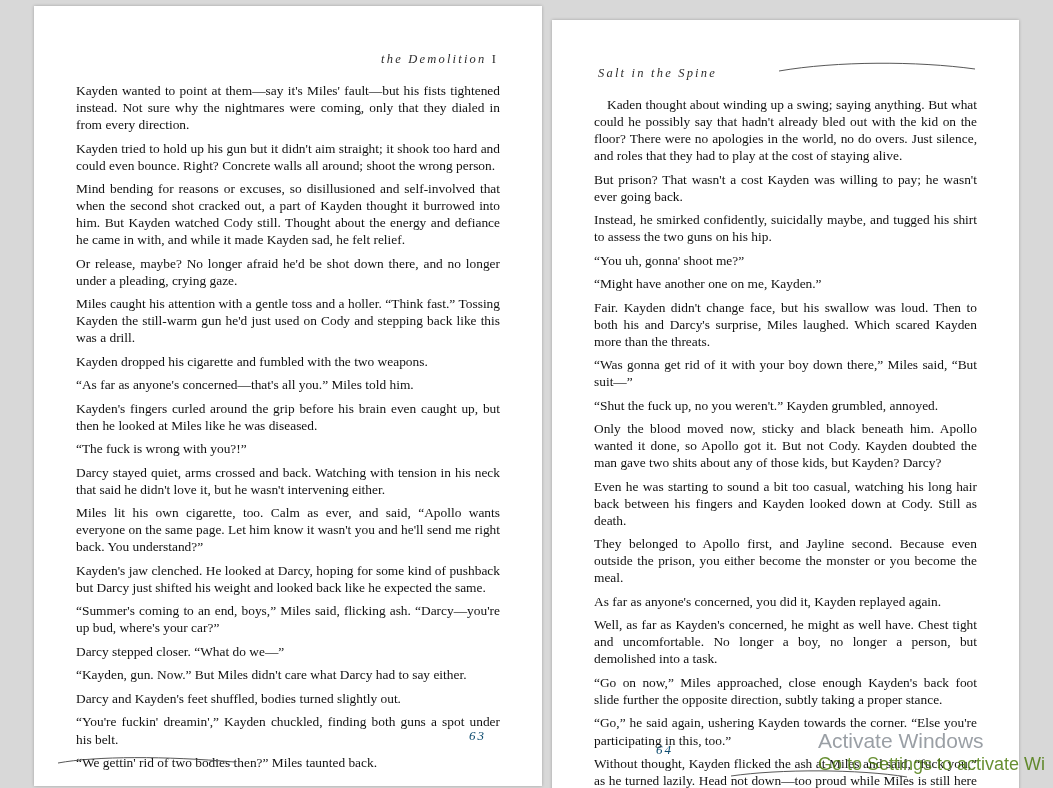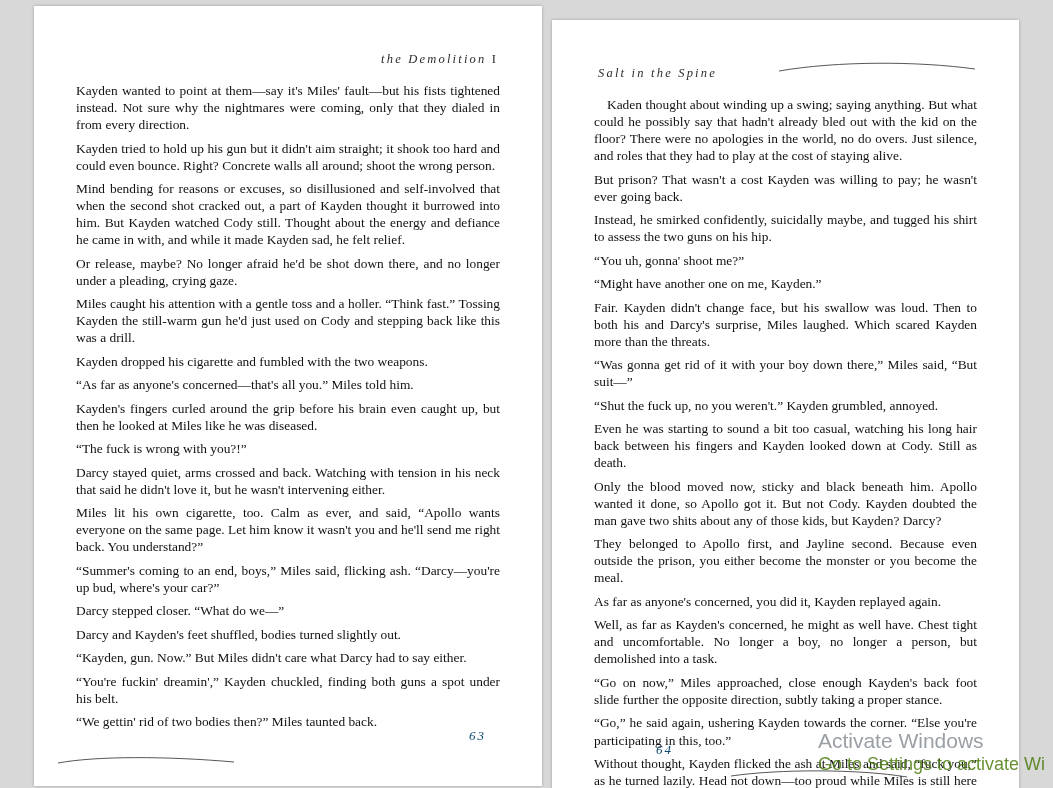--- a/index.html
+++ b/index.html
@@ -132,24 +132,25 @@
       <p> Kayden tried to hold up his gun but it didn't aim straight; it shook too hard and could even bounce. Right? Concrete walls all around; shoot the wrong person.</p>
       <p>Mind bending for reasons or excuses, so disillusioned and self-involved that when the second shot cracked out, a part of Kayden thought it burrowed into him. But Kayden watched Cody still. Thought about the energy and defiance he came in with, and while it made Kayden sad, he felt relief.</p>
       <p>Or release, maybe? No longer afraid he'd be shot down there, and no longer under a pleading, crying gaze.</p>
       <p>Miles caught his attention with a gentle toss and a holler. “Think fast.” Tossing Kayden the still-warm gun he'd just used on Cody and stepping back like this was a drill.</p>
       <p>Kayden dropped his cigarette and fumbled with the two weapons.</p>
       <p>“As far as anyone's concerned—that's all you.” Miles told him.</p>
       <p>Kayden's fingers curled around the grip before his brain even caught up, but then he looked at Miles like he was diseased.</p>
       <p>“The fuck is wrong with you?!”</p>
       <p>Darcy stayed quiet, arms crossed and back. Watching with tension in his neck that said he didn't love it, but he wasn't intervening either.</p>
       <p>Miles lit his own cigarette, too. Calm as ever, and said, “Apollo wants everyone on the same page. Let him know it wasn't you and he'll send me right back. You understand?”</p>
+      <p>Kayden's jaw clenched. He looked at Darcy, hoping for some kind of pushback but Darcy just shifted his weight and looked back like he expected the same.</p>
       <p>“Summer's coming to an end, boys,” Miles said, flicking ash. “Darcy—you're up bud, where's your car?”</p>
       <p>Darcy stepped closer. “What do we—”</p>
+      <p>“Kayden, gun. Now.” But Miles didn't care what Darcy had to say either.</p>
       <p>Darcy and Kayden's feet shuffled, bodies turned slightly out.</p>
-      <p>“Kayden, gun. Now.” But Miles didn't care what Darcy had to say either.</p>
       <p>“You're fuckin' dreamin',” Kayden chuckled, finding both guns a spot under his belt.</p>
       <p>“We gettin' rid of two bodies then?” Miles taunted back.</p>
     </div>
 
     <div class="folio folio-r">63</div>
 
     <svg class="ornament-bottom left" viewBox="0 0 180 14">
       <path d="M2 9 C 40 2, 110 2, 178 8" stroke="#444" stroke-width="0.9" fill="none"></path>
     </svg>
   </div>
@@ -163,22 +164,22 @@
 
     <div class="body-text">
       <p class="ind">Kaden thought about winding up a swing; saying anything. But what could he possibly say that hadn't already bled out with the kid on the floor? There were no apologies in the world, no do overs. Just silence, and roles that they had to play at the cost of staying alive.</p>
       <p>But prison? That wasn't a cost Kayden was willing to pay; he wasn't ever going back.</p>
       <p>Instead, he smirked confidently, suicidally maybe, and tugged his shirt to assess the two guns on his hip.</p>
       <p>“You uh, gonna' shoot me?”</p>
       <p>“Might have another one on me, Kayden.”</p>
       <p>Fair. Kayden didn't change face, but his swallow was loud. Then to both his and Darcy's surprise, Miles laughed. Which scared Kayden more than the threats.</p>
       <p> “Was gonna get rid of it with your boy down there,” Miles said, “But suit—”</p>
       <p> “Shut the fuck up, no you weren't.” Kayden grumbled, annoyed.</p>
+      <p>Only the blood moved now, sticky and black beneath him. Apollo wanted it done, so Apollo got it. But not Cody. Kayden doubted the man gave two shits about any of those kids, but Kayden? Darcy?</p>
       <p>Even he was starting to sound a bit too casual, watching his long hair back between his fingers and Kayden looked down at Cody. Still as death.</p>
-      <p>Only the blood moved now, sticky and black beneath him. Apollo wanted it done, so Apollo got it. But not Cody. Kayden doubted the man gave two shits about any of those kids, but Kayden? Darcy?</p>
       <p>They belonged to Apollo first, and Jayline second. Because even outside the prison, you either become the monster or you become the meal.</p>
       <p> As far as anyone's concerned, you did it, Kayden replayed again.</p>
       <p>Well, as far as Kayden's concerned, he might as well have. Chest tight and uncomfortable. No longer a boy, no longer a person, but demolished into a task.</p>
       <p>“Go on now,” Miles approached, close enough Kayden's back foot slide further the opposite direction, subtly taking a proper stance.</p>
       <p>“Go,” he said again, ushering Kayden towards the corner. “Else you're participating in this, too.”</p>
       <p> Without thought, Kayden flicked the ash at Miles and said, “fuck you,” as he turned lazily. Head not down—too proud while Miles is still here—but not quite high either. For Cody. Walking out to the beat of skin dragging against cement and two men folding some poor kid out of existence.</p>
       <p>And somewhere—somewhere else in this town and every town like it—there's another shirt, on another kid it doesn't belong.</p>
 
     </div>
 

